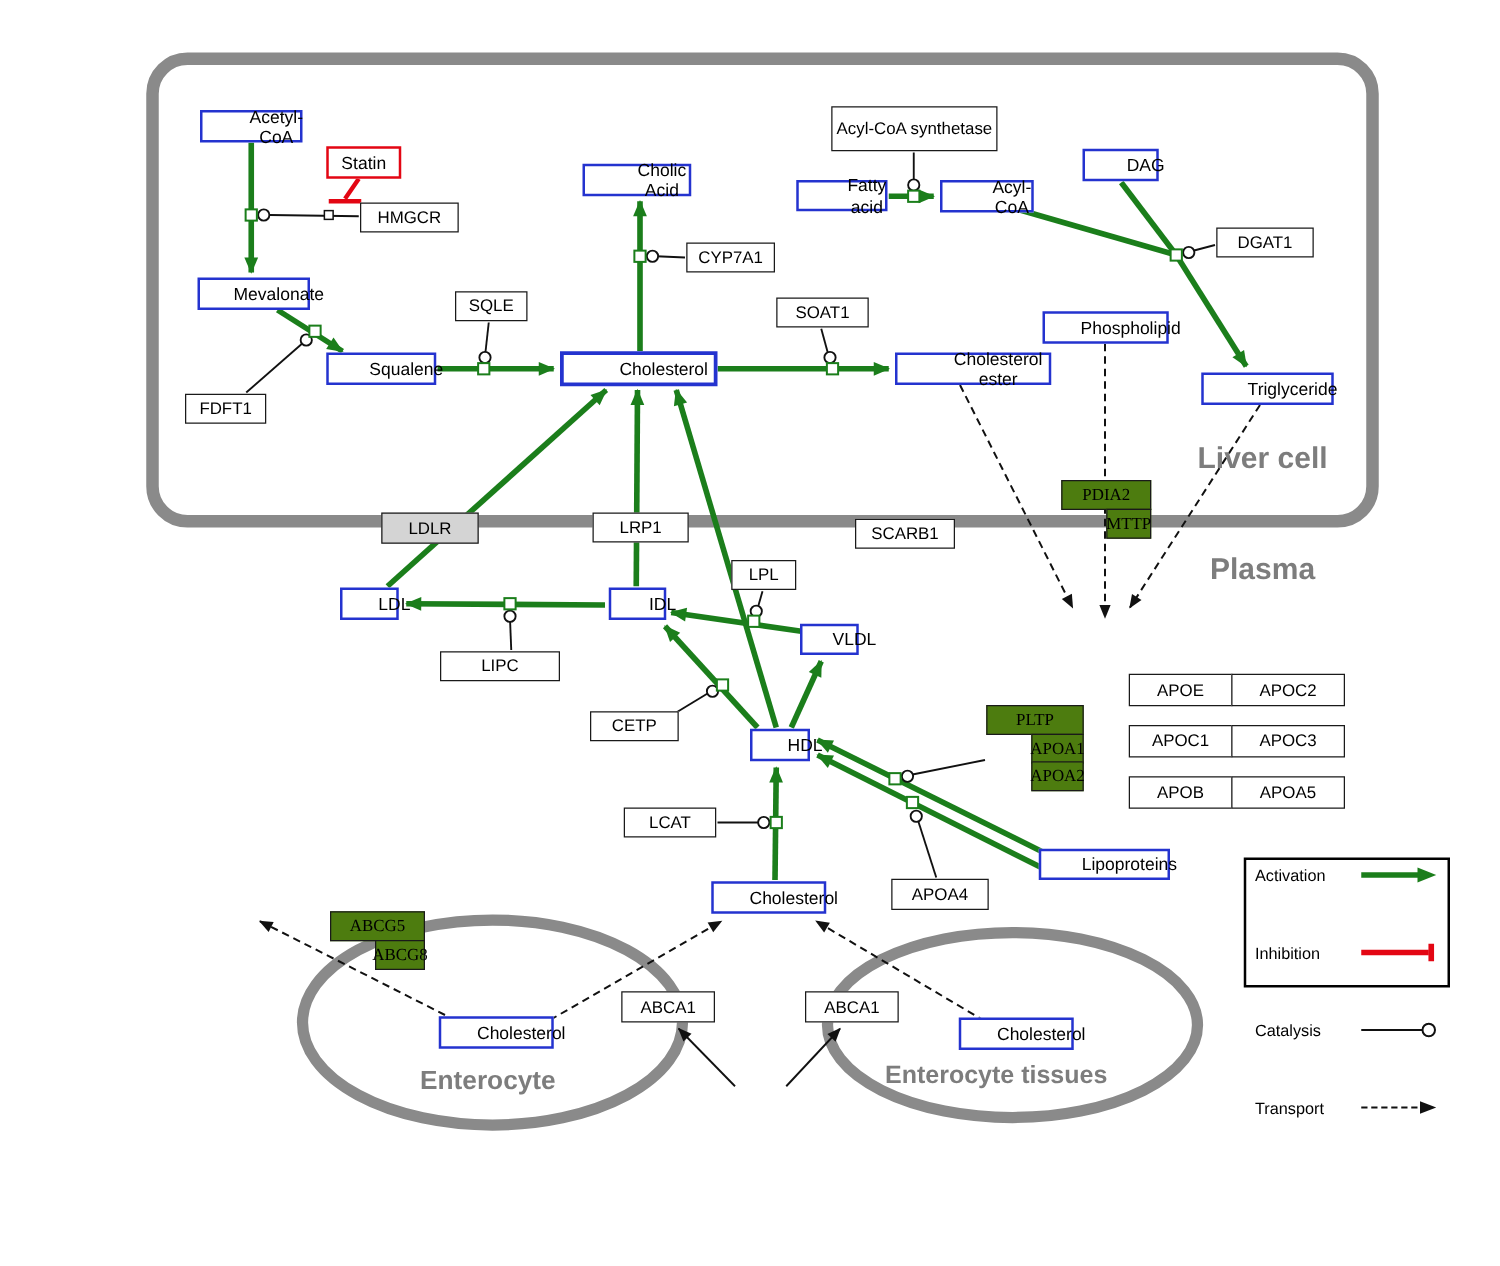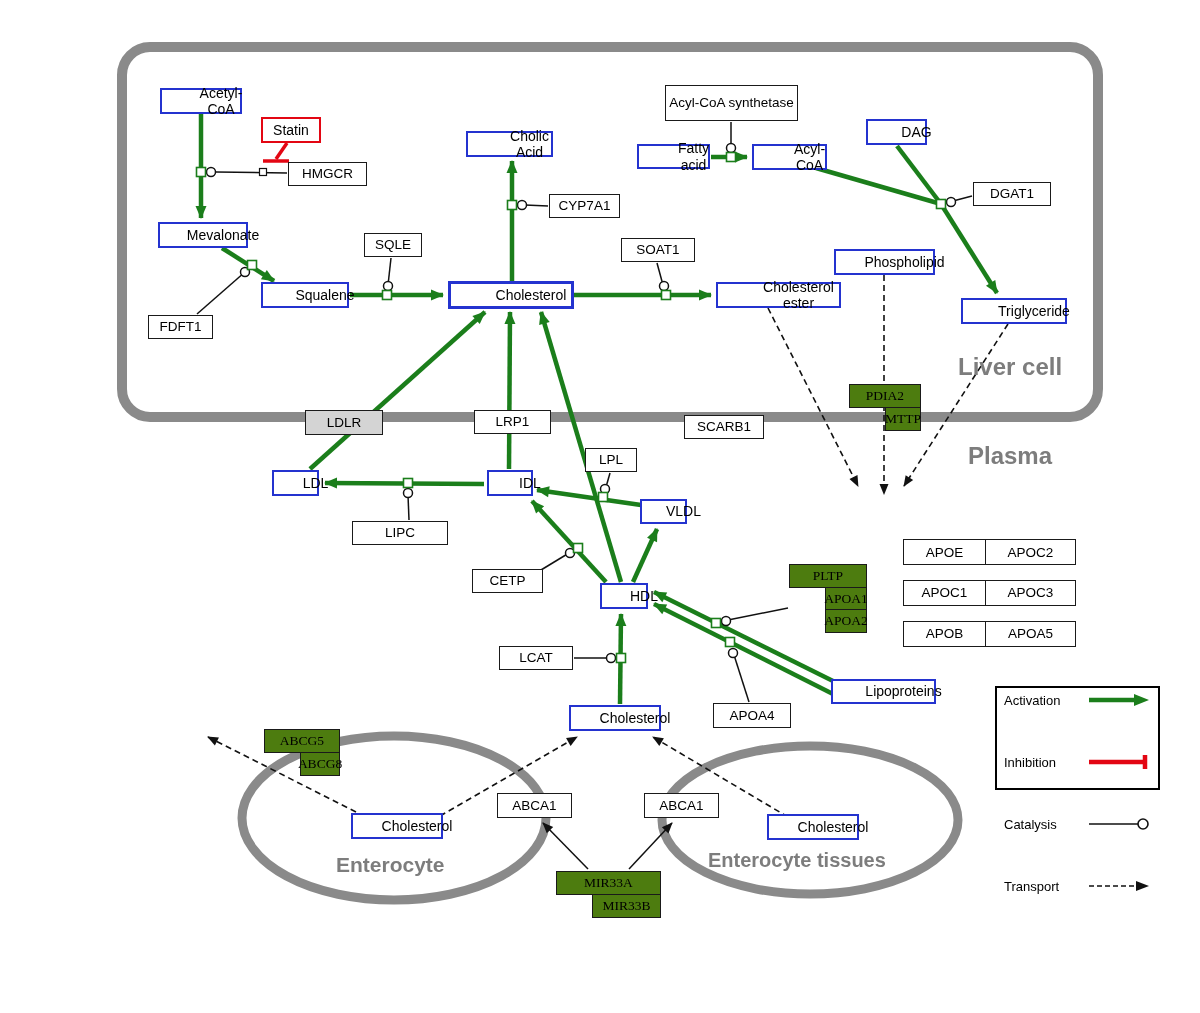--- a/index.html
+++ b/index.html
@@ -200,24 +200,20 @@
   <div class="stack" style="left:264px;top:729px;width:76px">
     <div class="row gray">ABCG5</div>
     <div class="row">ABCG8</div>
   </div>
 
   <div class="node metab" style="left:351px;top:813px;width:92px;height:26px">Cholesterol</div>
   <div class="node prot" style="left:497px;top:793px;width:75px;height:25px">ABCA1</div>
   <div class="node prot" style="left:644px;top:793px;width:75px;height:25px">ABCA1</div>
   <div class="node metab" style="left:767px;top:814px;width:92px;height:26px">Cholesterol</div>
 
-  <div class="stack" style="left:556px;top:871px;width:105px">
-    <div class="row gray">MIR33A</div>
-    <div class="row">MIR33B</div>
-  </div>
 
   <div class="legend">
     <div class="legend-row">
       <span>Activation</span>
       <svg width="64" height="16">
         <line x1="2" y1="8" x2="49" y2="8" stroke="#1b7e1b" stroke-width="4.5"></line>
         <polygon points="47,2 62,8 47,14" fill="#1b7e1b"></polygon>
       </svg>
     </div>
     <div class="legend-row">

